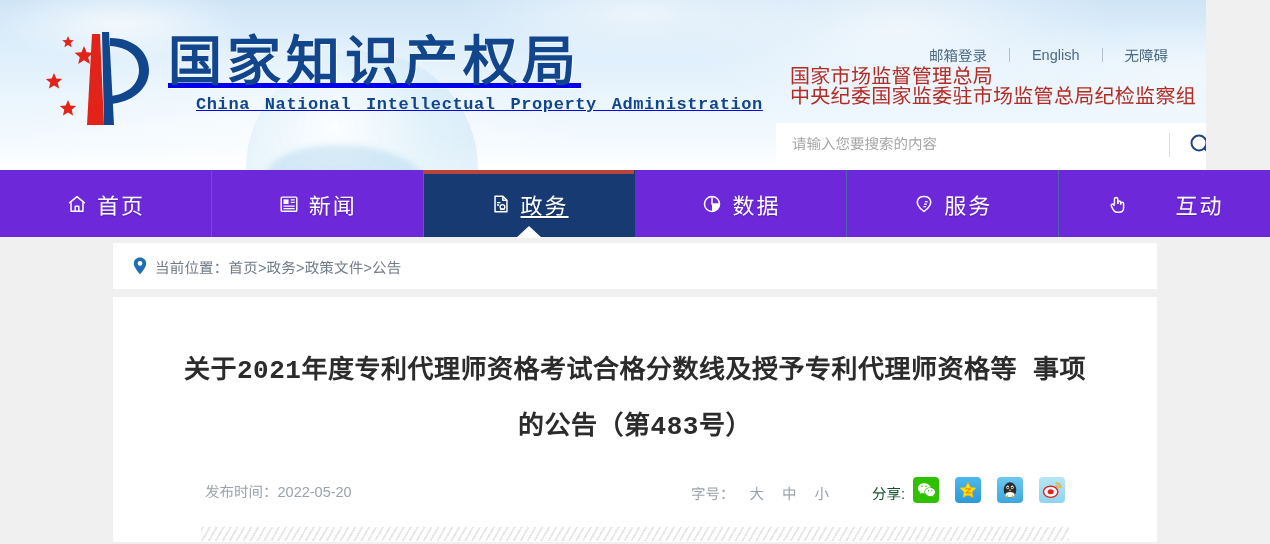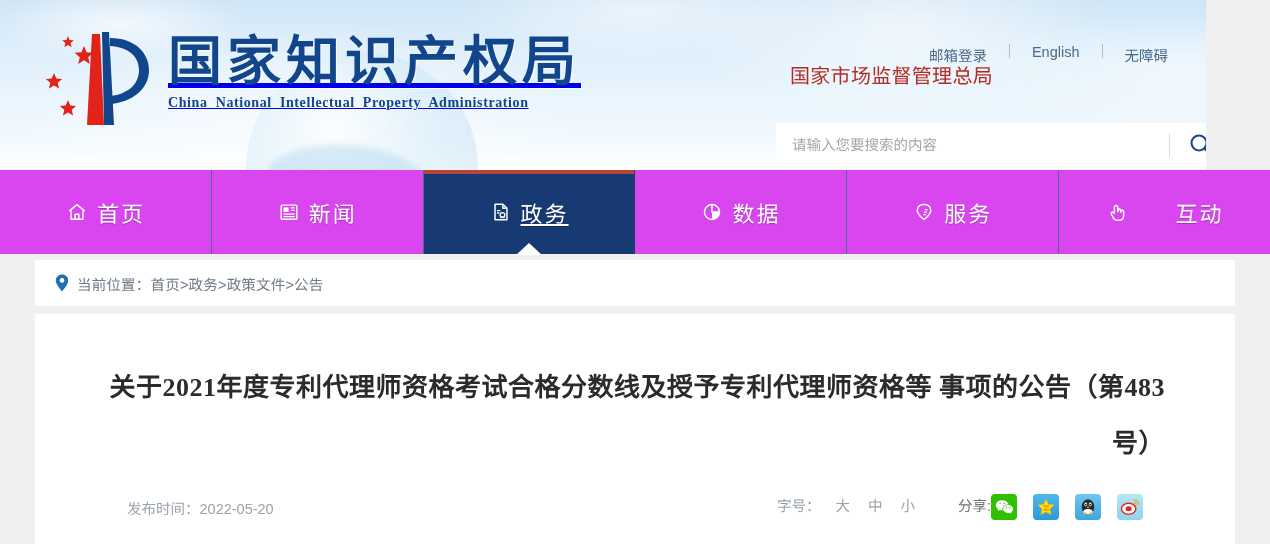--- a/index.html
+++ b/index.html
@@ -78,37 +78,38 @@
     font-family: "DejaVu Sans", "Liberation Sans", sans-serif;
     font-size: 54px;
     font-weight: bold;
     letter-spacing: 5px;
     color: #11458c;
     line-height: 60px;
     text-shadow: 1px 1px 0 rgba(255,255,255,.85);
     white-space: nowrap;
   }
   .logo-en {
-    font-family: Liberation Serif, serif;
-    font-size: 14px;
+    font-family: Liberation Mono, monospace;
+    font-size: 17px;
     font-weight: bold;
     color: #11458c;
     letter-spacing: .6px;
     word-spacing: 4px;
     margin-top: 3px;
     white-space: nowrap;
+    margin-left: 28px;
   }
 
   
   .top-links {
     position: absolute;
     right: 38px;
     top: 44px;
     display: flex;
-    align-items: flex-start;
+    align-items: center;
     font-size: 14.5px;
     color: #4b6a86;
     z-index: 3;
   }
   .top-links a {
     color: #4b6a86;
     text-decoration: none;
     padding: 0 22px;
     white-space: nowrap;
   }
@@ -143,38 +144,38 @@
     align-items: center;
     z-index: 3;
   }
   .search-input {
     flex: 1;
     border: 0;
     outline: 0;
     height: 100%;
     padding: 0 16px;
     font-size: 14.5px;
-    font-family: Liberation Sans, sans-serif;
+    font-family: Liberation Mono, monospace;
     color: #404040;
     background: transparent;
   }
   .search-input::placeholder { color: #a6a6a6; }
   .search-divider { width: 1px; height: 24px; background: #dcdcdc; }
   .search-btn {
     width: 62px; height: 100%;
     border: 0; background: transparent; cursor: pointer;
     display: flex; align-items: center; justify-content: center;
   }
 
   
   .nav {
     position: relative;
     width: 1270px;
-    height: 84px;
-    background: #d946ef;
+    height: 67px;
+    background: #6d28d9;
     display: flex;
     z-index: 4;
     text-align: center;
   }
   .nav-item {
     position: relative;
     flex: 1;
     display: flex;
     align-items: center;
     justify-content: center;
@@ -214,21 +215,21 @@
 
   
   .page {
     position: relative;
     width: 1270px;
     height: 307px;
     background: #f0f0f0;
     padding-top: 6px;
   }
   .panel {
-    width: 1200px;
+    width: 1044px;
     margin: 0 auto;
   }
   .breadcrumb {
     background: #fff;
     height: 46px;
     display: flex;
     align-items: center;
     padding-left: 20px;
     font-size: 14.5px;
     color: #6f7b87;
@@ -236,51 +237,51 @@
   .breadcrumb .pin { margin-right: 8px; display: block; }
   .breadcrumb .crumbs { color: #6f7b87; letter-spacing: .2px; }
 
   .article {
     background: #fff;
     margin-top: 8px;
     padding: 46px 70px 0 70px;
     height: 245px;
   }
   .article-title {
-    font-family: Liberation Serif, serif;
+    font-family: Liberation Mono, monospace;
     font-size: 26px;
     line-height: 56px;
     font-weight: bold;
     color: #2b2b2b;
-    text-align: right;
+    text-align: center;
     letter-spacing: .5px;
   }
   .article-meta {
     margin-top: 22px;
     display: flex;
     align-items: center;
     font-size: 14.5px;
     color: #9aa3ab;
     padding: 0 22px;
     gap: 22px;
   }
   .meta-date { color: #9aa3ab; }
   .meta-right {
     margin-left: auto;
     display: flex;
-    align-items: flex-start;
+    align-items: flex-end;
   }
   .fontsize-label { color: #9aa3ab; margin-right: 6px; }
   .fontsize-opt {
     color: #9aa3ab;
     cursor: pointer;
     padding: 0 9px;
     text-decoration: none;
   }
-  .share-label { color: #737373; margin-left: 34px; margin-right: 0; }
+  .share-label { color: #14532d; margin-left: 34px; margin-right: 8px; }
   .share-icons { display: flex; align-items: center; gap: 16px; }
   .share-icon {
     width: 26px; height: 26px;
     border-radius: 4px;
     display: flex; align-items: center; justify-content: center;
     cursor: pointer;
   }
   .si-wechat { background: #2dc100; }
   .si-qzone  { background: linear-gradient(180deg,#4cb8ee 0%, #2a9ad8 100%); }
   .si-qq     { background: linear-gradient(180deg,#6ec7f0 0%, #3aa8e0 100%); }
@@ -328,20 +329,21 @@
   <div class="top-links">
     <a href="#">邮箱登录</a>
     <span class="sep"></span>
     <a href="#">English</a>
     <span class="sep"></span>
     <a href="#">无障碍</a>
   </div>
 
   <div class="agency-lines">
     <div>国家市场监督管理总局</div>
+    <div>中央纪委国家监委驻市场监管总局纪检监察组</div>
   </div>
 
   <div class="search-box">
     <input class="search-input" type="text" placeholder="请输入您要搜索的内容" style="">
     <span class="search-divider"></span>
     <button class="search-btn">
       <svg width="26" height="26" viewBox="0 0 26 26">
         <circle cx="11" cy="11" r="7.5" fill="none" stroke="#1f4485" stroke-width="2"></circle>
         <line x1="16.5" y1="16.5" x2="22" y2="22" stroke="#1f4485" stroke-width="2" stroke-linecap="round"></line>
       </svg>

